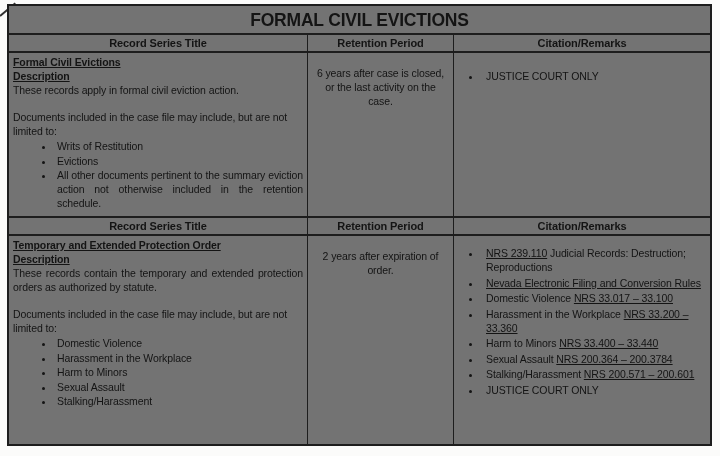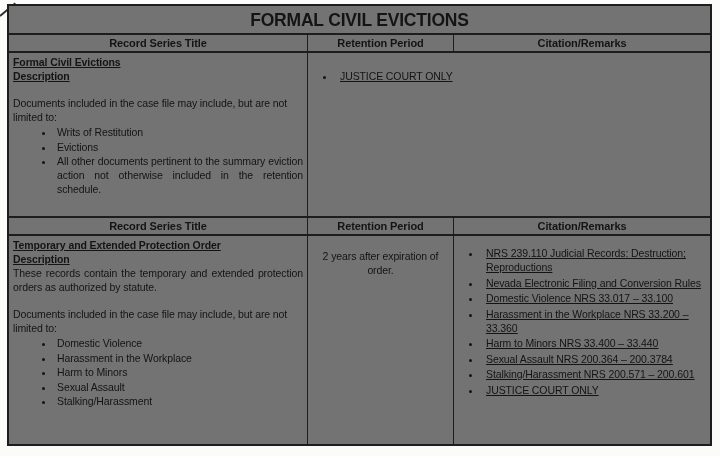--- a/index.html
+++ b/index.html
@@ -46,21 +46,21 @@
   .record-cell { padding:2px 4px 2px 4px; }
   .heading { font-weight:bold; text-decoration:underline; }
   .spacer { height:13px; }
   .justify { text-align:justify; }
   ul.doc-list { margin:1px 0 0 0; padding-left:42px; }
   ul.doc-list li { padding-left:2px; margin-bottom:0.5px; }
   ul.doc-list.justify-items li { text-align:justify; }
   .retention-cell { text-align:center; padding:13px 5px 0 5px; }
   .citation-cell { padding:10px 4px 0 0; }
   .citation-cell.pad-lg { padding-top:16px; }
-  ul.cite-list { margin:0; padding-left:28px;text-decoration:underline; }
+  ul.cite-list { margin:0; padding-left:28px; }
   ul.cite-list li { padding-left:4px; margin-bottom:1.5px; }
   .u { text-decoration:underline; }
 </style>
 </head>
 <body>
 
 <div class="corner-mark"></div>
 
 <div class="tbl">
 
@@ -71,28 +71,30 @@
   <div class="row head-row">
     <div class="cell c1">Record Series Title</div>
     <div class="cell c2">Retention Period</div>
     <div class="cell c3">Citation/Remarks</div>
   </div>
 
   <div class="row body-row b1">
     <div class="cell c1 record-cell">
       <div class="heading">Formal Civil Evictions</div>
       <div class="heading">Description</div>
+      <div>These records apply in formal civil eviction action.</div>
       <div class="spacer"></div>
       <div>Documents included in the case file may include, but are not limited to:</div>
       <ul class="doc-list justify-items">
           <li><span>Writs of Restitution</span></li>
           <li><span>Evictions</span></li>
           <li><span>All other documents pertinent to the summary eviction action not otherwise included in the retention schedule.</span></li>
         </ul>
     </div>
+    <div class="cell c2 retention-cell">6 years after case is closed, or the last activity on the case.</div>
     <div class="cell c3 citation-cell pad-lg">
       <ul class="cite-list">
           <li><span>JUSTICE COURT ONLY</span></li>
         </ul>
     </div>
   </div>
 
 
   <div class="row head-row">
     <div class="cell c1">Record Series Title</div>

